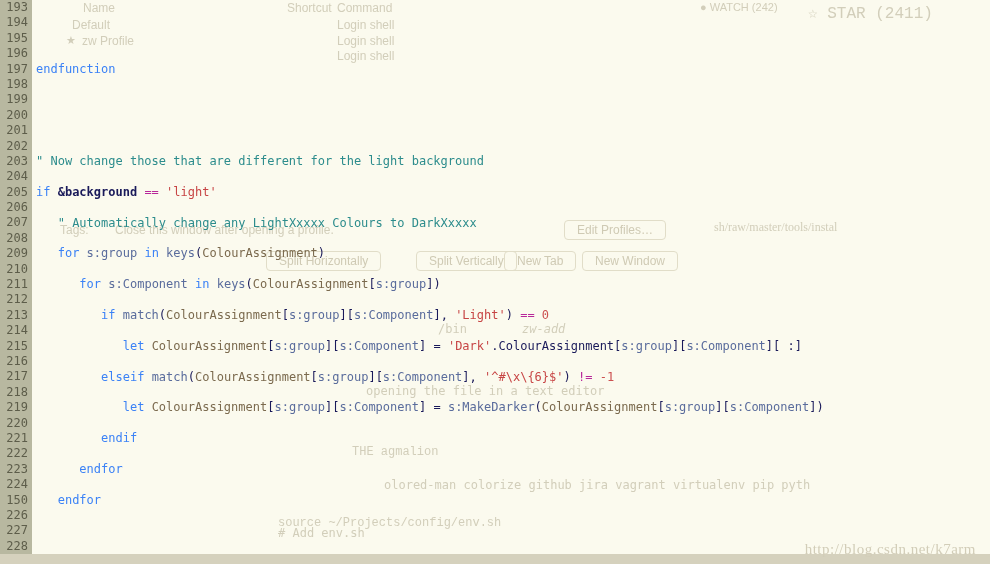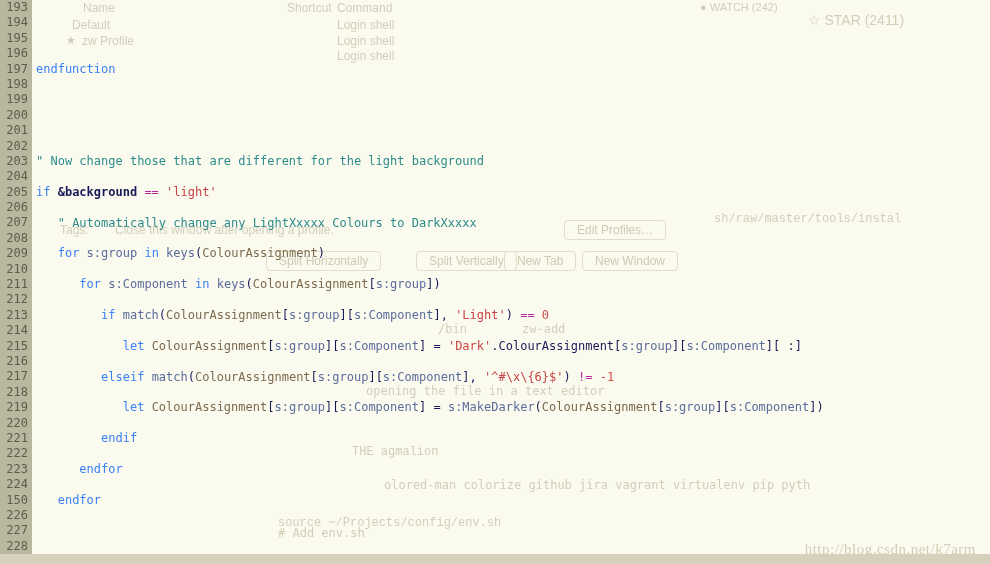--- a/index.html
+++ b/index.html
@@ -71,24 +71,24 @@
 <div class="ghost" style="top:34px; left:337px;">Login shell</div>
 <div class="ghost" style="top:49px; left:337px;">Login shell</div>
 <div class="ghost" style="top:223px; left:60px;">Tags:</div>
 <div class="ghost" style="top:223px; left:115px;">Close this window after opening a profile.</div>
 <div class="ghost ghost-btn" style="top:220px; left:564px;">Edit Profiles…</div>
 <div class="ghost ghost-btn" style="top:251px; left:266px;">Split Horizontally</div>
 <div class="ghost ghost-btn" style="top:251px; left:416px;">Split Vertically</div>
 <div class="ghost ghost-btn" style="top:251px; left:504px;">New Tab</div>
 <div class="ghost ghost-btn" style="top:251px; left:582px;">New Window</div>
 <div class="ghost" style="top:1px; left:700px; font-size:11px;">● <span>WATCH (242)</span></div>
-<div class="ghost" style="top:12px; left:808px; font-size:14px;">☆ <span>STAR (2411)</span></div>
-<div class="ghost dim2" style="top:212px; left:714px; font-family:Liberation Mono, monospace;text-align:center;">sh/raw/master/tools/instal</div>
+<div class="ghost" style="top:3px; left:808px; font-size:16px;font-family:Liberation Mono, monospace;">☆ <span>STAR (2411)</span></div>
+<div class="ghost dim2" style="top:220px; left:714px; font-family:Liberation Serif, serif;text-align:center;">sh/raw/master/tools/instal</div>
 <div class="ghost dim2" style="top:322px; left:438px; font-family:Menlo,monospace;">/bin </div>
-<div class="ghost dim2" style="top:322px; left:522px; font-family:Menlo,monospace;">zw-add</div>
+<div class="ghost dim2" style="top:322px; left:522px; font-family:Menlo,monospace;font-style:italic;">zw-add</div>
 <div class="ghost dim2" style="top:384px; left:366px; font-family:Menlo,monospace;">opening the file in a text editor</div>
 <div class="ghost dim2" style="top:445px; left:352px; font-family:Liberation Mono, monospace;">THE agmalion</div>
 <div class="ghost dim2" style="top:478px; left:384px; font-family:Menlo,monospace;">olored-man colorize github jira vagrant virtualenv pip pyth</div>
 <div class="ghost dim2" style="top:526px; left:278px; font-family:Menlo,monospace;"># Add env.sh</div>
 <div class="ghost dim2" style="top:516px; left:278px; font-family:Liberation Mono, monospace;">source ~/Projects/config/env.sh</div>
 
 <div class="editor">
   <div class="gutter" id="gutter">
       <div>193</div>
       <div>194</div>

